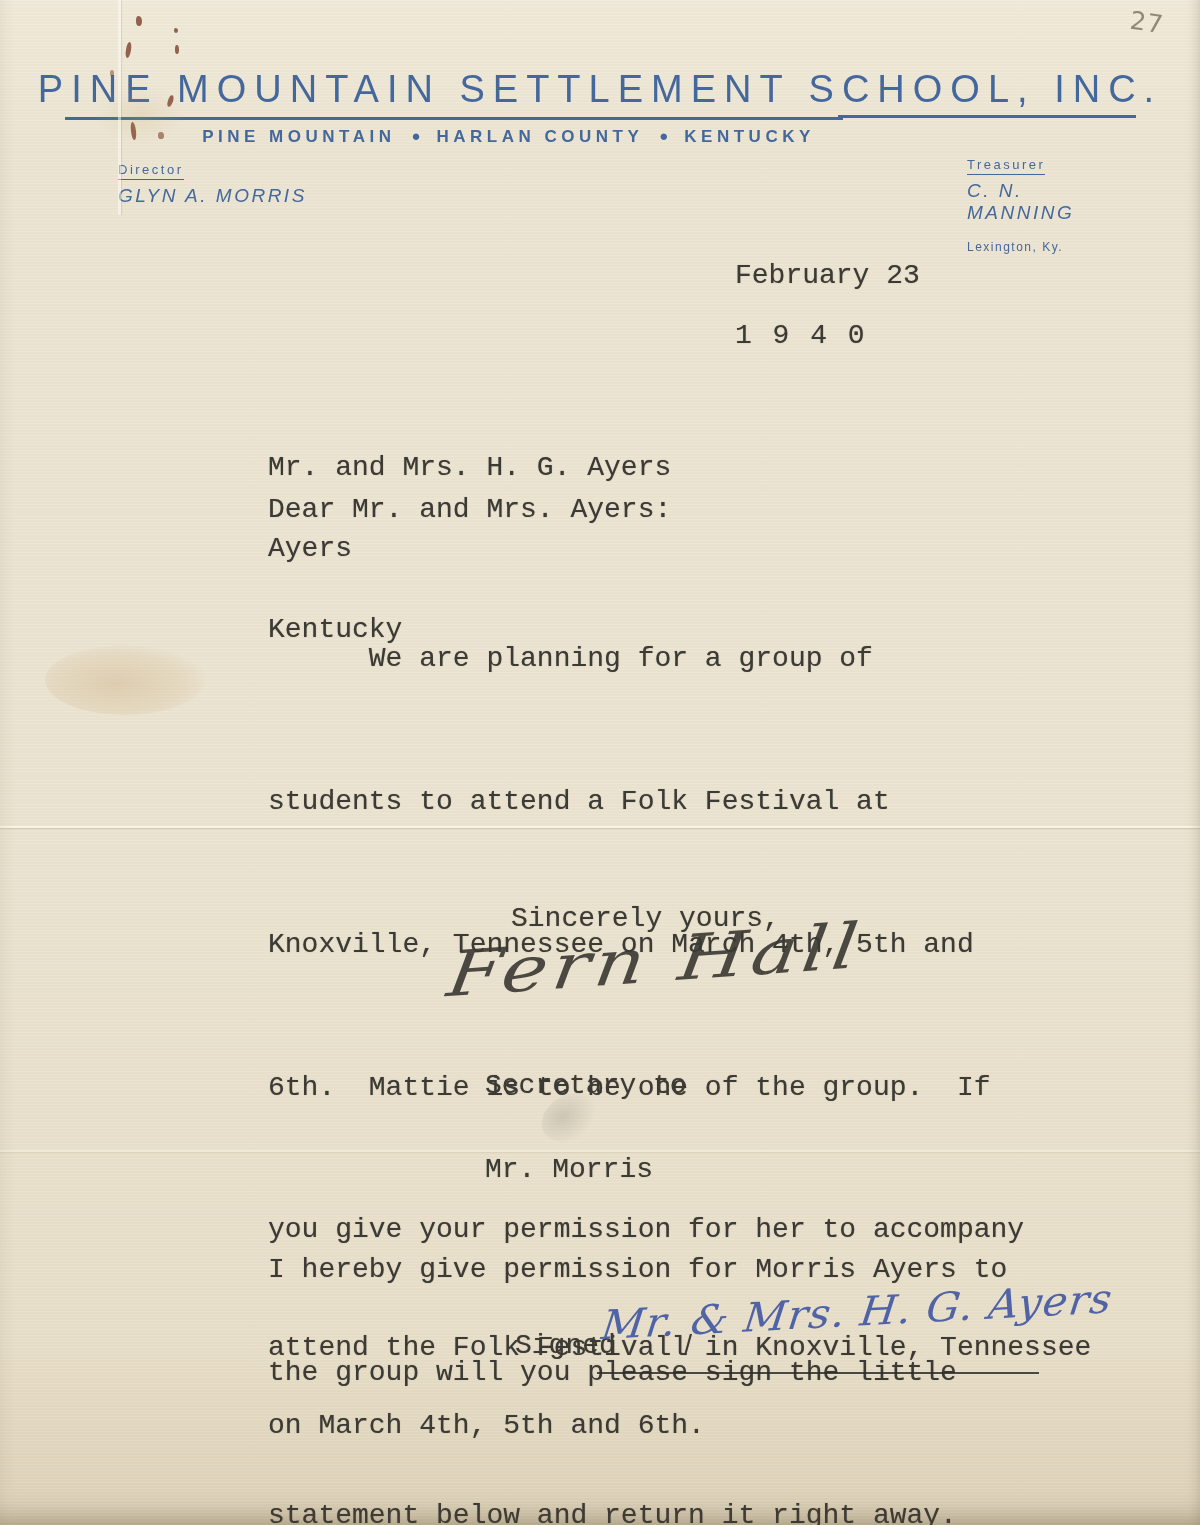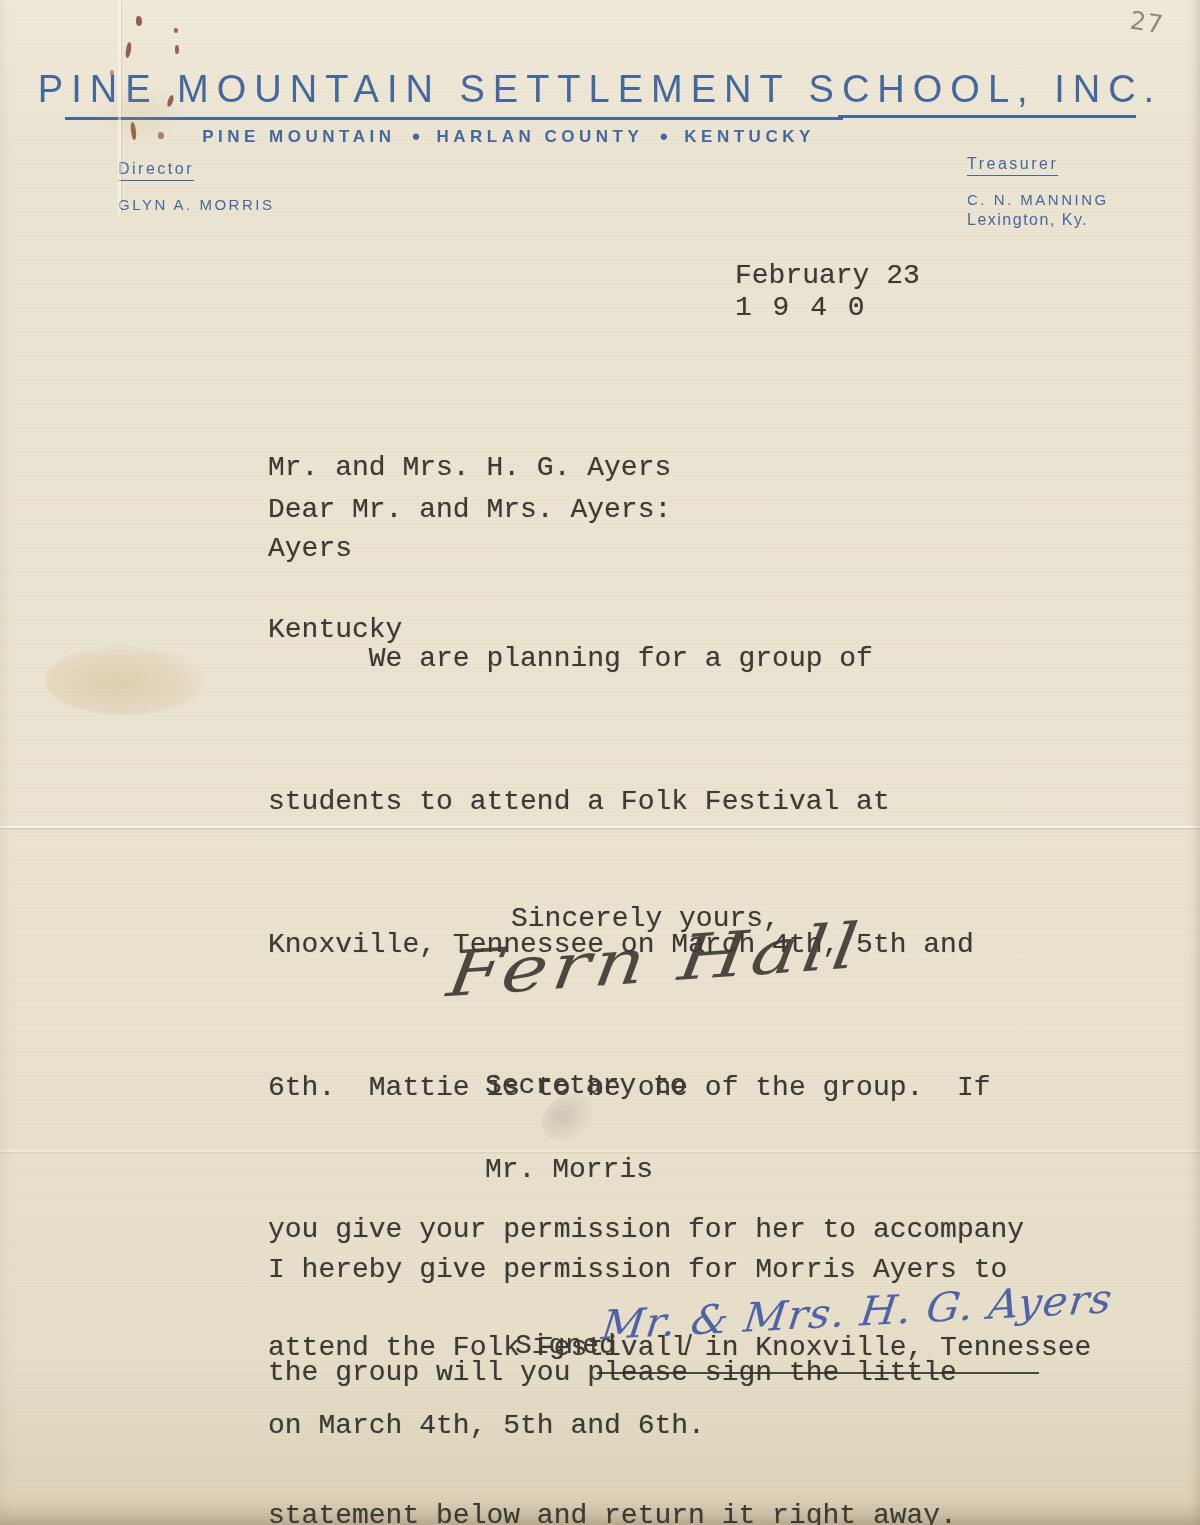--- a/index.html
+++ b/index.html
@@ -23,35 +23,35 @@
     color:#45689c;white-space:nowrap;
   }
   .lh-rule-left{position:absolute;left:65px;top:117px;width:778px;height:3px;background:#45689c;}
   .lh-rule-right{position:absolute;left:838px;top:115px;width:298px;height:3px;background:#45689c;}
   .lh-subtitle{
     position:absolute;left:0;top:127px;width:1017px;text-align:center;
     font-size:17px;font-weight:bold;letter-spacing:4.5px;color:#45689c;white-space:nowrap;
   }
   .lh-subtitle .bullet{font-size:15px;letter-spacing:0;padding:0 16px;vertical-align:1px;}
   .officer{position:absolute;color:#45689c;}
-  .officer .role{display:inline-block;font-size:16px;letter-spacing:2.5px;border-bottom:1px solid #45689c;padding-bottom:2px;}
-  .officer .name{font-size:15px;letter-spacing:2.5px;margin-top:15px;}
-  .officer .loc{font-size:16px;letter-spacing:1.5px;margin-top:3px;}
+  .officer .role{display:inline-block;font-size:13px;letter-spacing:2.5px;border-bottom:1px solid #45689c;padding-bottom:2px;}
+  .officer .name{font-size:19px;letter-spacing:2.5px;margin-top:5px;font-style:italic;}
+  .officer .loc{font-size:12px;letter-spacing:1.5px;margin-top:16px;}
   .director{left:118px;top:160px;}
   .treasurer{left:967px;top:155px;width:160px;}
   
   .tw{
     position:absolute;
     font-family:"Liberation Mono","DejaVu Sans Mono",monospace;
     font-size:28px;color:#3c3a35;
     text-shadow:0 0 1px rgba(60,58,53,0.45);
     white-space:pre;
   }
   .date1{left:735px;top:260px;}
-  .date2{left:735px;top:292px;letter-spacing:2px;}
+  .date2{left:735px;top:320px;letter-spacing:2px;}
   .address{left:268px;top:400px;line-height:27px;}
   .salutation{left:268px;top:494px;}
   .bodytext{left:268px;top:540px;line-height:47.6px;}
   .closing{left:511px;top:903px;}
   .sigtitle{left:485px;top:1016px;line-height:28px;}
   .permission{left:268px;top:1205px;line-height:26px;}
   .signed-label{left:515px;top:1330px;}
   .signed-line{position:absolute;left:597px;top:1372px;width:442px;border-top:2.5px solid #2f2d29;opacity:.85;}
   
   .script{

